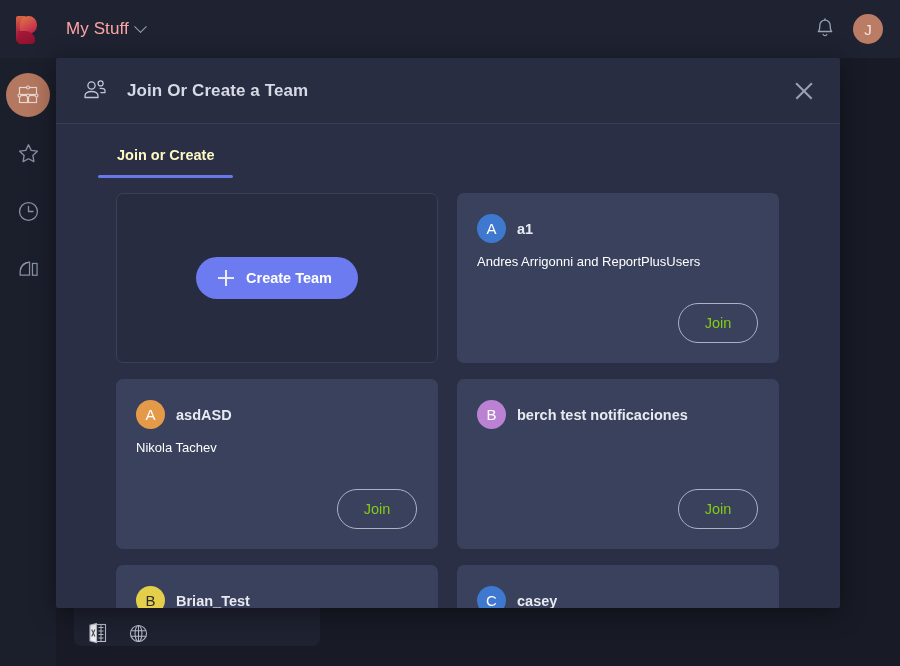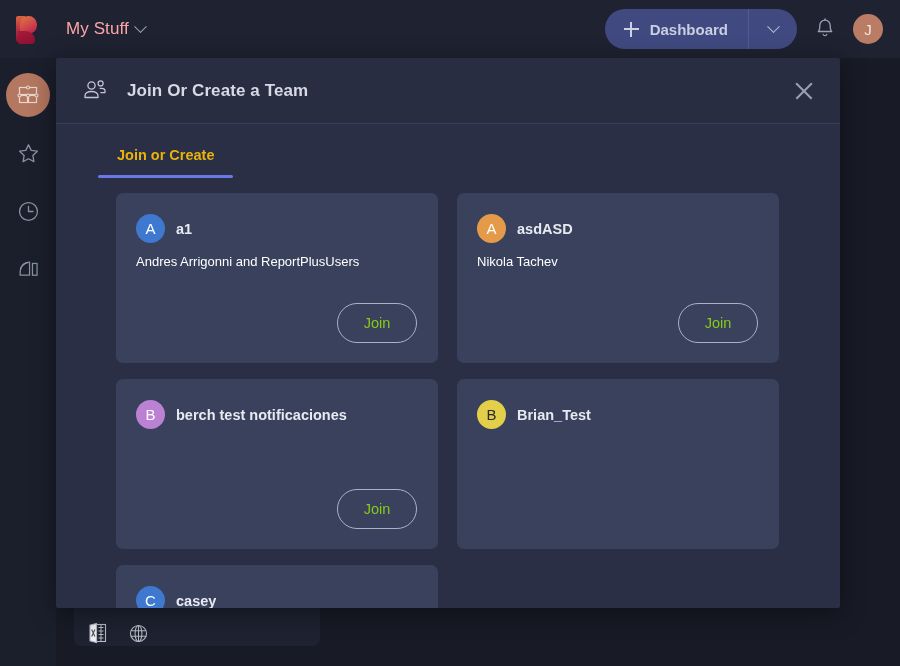--- a/index.html
+++ b/index.html
@@ -250,21 +250,21 @@
   .tabs {
     height: 58px;
     padding-left: 61px;
     display: flex;
     align-items: flex-start;
     padding-top: 23px;
   }
   .tab {
     font-size: 14.5px;
     font-weight: bold;
-    color: #eab308;
+    color: #fef9c3;
     padding-bottom: 15px;
     position: relative;
     cursor: pointer;
   }
   .tab.active::after {
     content: "";
     position: absolute;
     left: -19px; right: -18px; bottom: 0;
     height: 3px;
     background: #6878e8;
@@ -384,30 +384,20 @@
       <div class="lg-leg"></div>
     </div>
 
     <div class="stuff-menu">
       <span class="label">My Stuff</span>
       <span class="chev"></span>
     </div>
 
     <div class="topbar-right">
 
-      <div class="dash-btn">
-        <div class="main">
-          <span class="plus"></span>
-          <span class="dtext">Dashboard</span>
-        </div>
-        <div class="split"></div>
-        <div class="caret">
-          <span class="chev"></span>
-        </div>
-      </div>
 
       <div class="bell">
         <svg width="22" height="24" viewBox="0 0 22 24" fill="none">
           <path d="M11 3.2c-3.1 0-5.2 2.3-5.2 5.3 0 4.6-1.5 6-1.5 6h13.4s-1.5-1.4-1.5-6c0-3-2.1-5.3-5.2-5.3z" stroke="#9ba1b5" stroke-width="1.3" stroke-linejoin="round"></path>
           <path d="M9.2 17.4a1.9 1.9 0 0 0 3.6 0" stroke="#9ba1b5" stroke-width="1.3" stroke-linecap="round"></path>
           <path d="M11 3.2V1.8" stroke="#9ba1b5" stroke-width="1.3" stroke-linecap="round"></path>
         </svg>
       </div>
 
       <div class="avatar-top">
@@ -486,20 +476,26 @@
     </div>
 
     <div class="tabs">
       <div class="tab active">
         <span>Join or Create</span>
       </div>
     </div>
 
     <div class="grid">
 
+      <div class="card create">
+        <div class="create-btn">
+          <span class="plus"></span>
+          <span class="ctext">Create Team</span>
+        </div>
+      </div>
 
       <div class="card">
         <div class="card-top">
           <div class="tavatar" style="background:#3f78cf">
             <span>A</span>
           </div>
           <span class="tname">a1</span>
         </div>
         <div class="tmembers">Andres Arrigonni and ReportPlusUsers</div>
         <button class="join-btn">Join</button>

